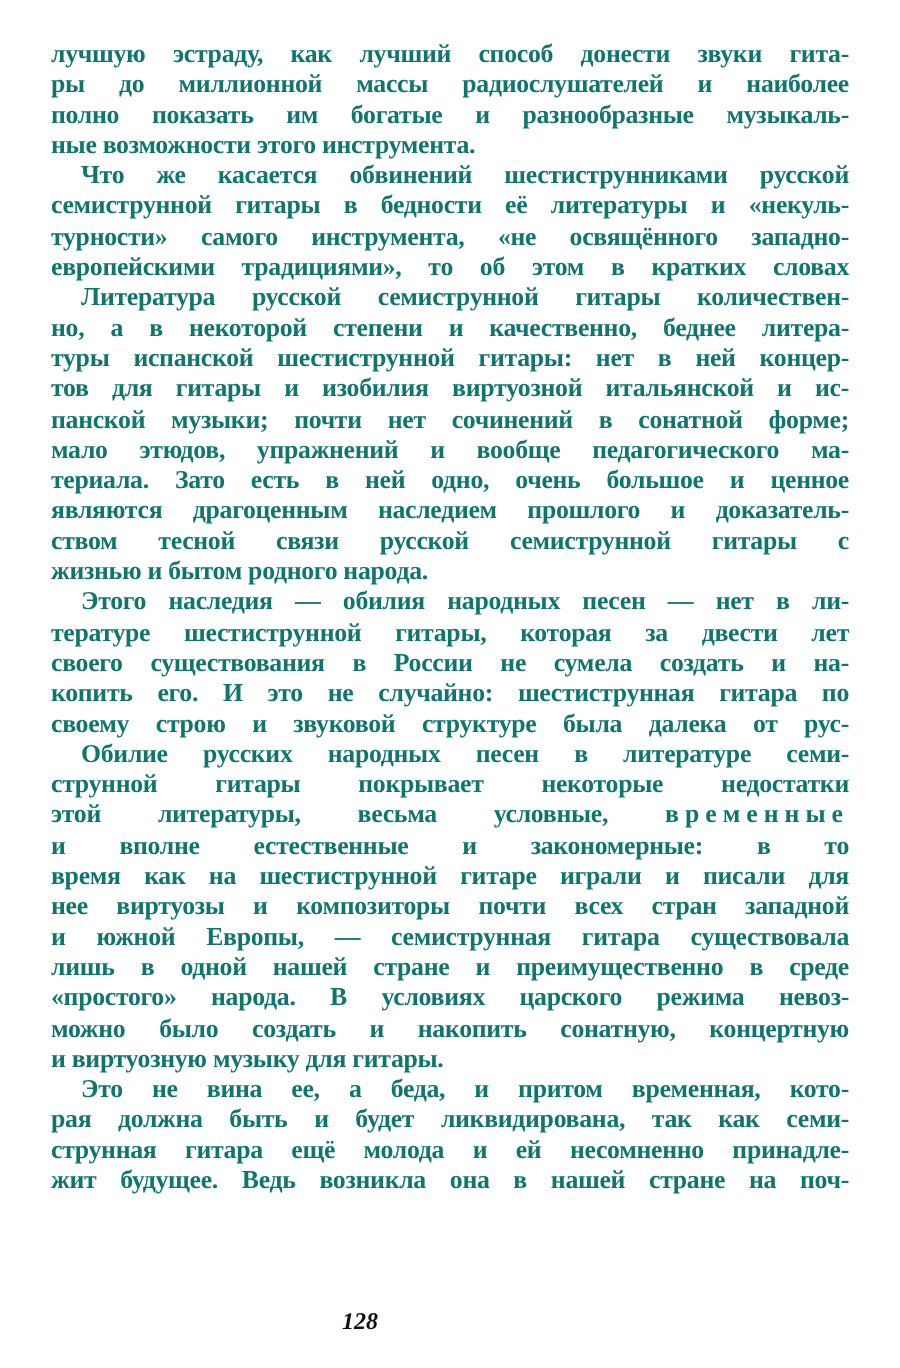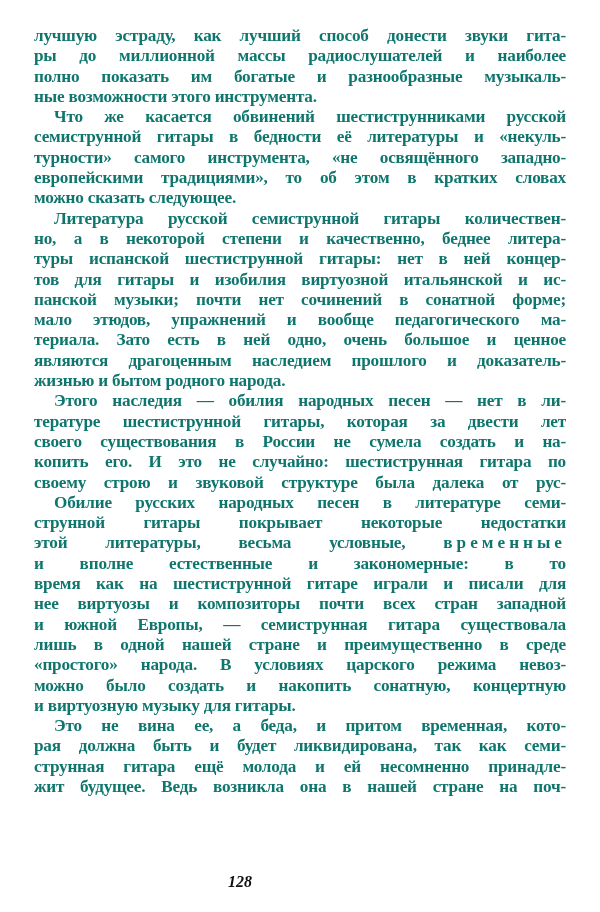--- a/index.html
+++ b/index.html
@@ -37,32 +37,32 @@
     <div class="line">ры до миллионной массы радиослушателей и наиболее</div>
     <div class="line">полно показать им богатые и разнообразные музыкаль-</div>
     <div class="line last">ные возможности этого инструмента.</div>
   </div>
 
   <div>
     <div class="line indent">Что же касается обвинений шестиструнниками русской</div>
     <div class="line">семиструнной гитары в бедности её литературы и «некуль-</div>
     <div class="line">турности» самого инструмента, «не освящённого западно-</div>
     <div class="line">европейскими традициями», то об этом в кратких словах</div>
-    <div class="line last">можно сказать следующее.</div>
   </div>
 
   <div>
     <div class="line indent">Литература русской семиструнной гитары количествен-</div>
     <div class="line">но, а в некоторой степени и качественно, беднее литера-</div>
     <div class="line">туры испанской шестиструнной гитары: нет в ней концер-</div>
     <div class="line">тов для гитары и изобилия виртуозной итальянской и ис-</div>
     <div class="line">панской музыки; почти нет сочинений в сонатной форме;</div>
     <div class="line">мало этюдов, упражнений и вообще педагогического ма-</div>
     <div class="line">териала. Зато есть в ней одно, очень большое и ценное</div>
     <div class="line">являются драгоценным наследием прошлого и доказатель-</div>
+    <div class="line">ством тесной связи русской семиструнной гитары с</div>
     <div class="line last">жизнью и бытом родного народа.</div>
   </div>
 
   <div>
     <div class="line indent">Этого наследия — обилия народных песен — нет в ли-</div>
     <div class="line">тературе шестиструнной гитары, которая за двести лет</div>
     <div class="line">своего существования в России не сумела создать и на-</div>
     <div class="line">копить его. И это не случайно: шестиструнная гитара по</div>
     <div class="line">своему строю и звуковой структуре была далека от рус-</div>
   </div>

